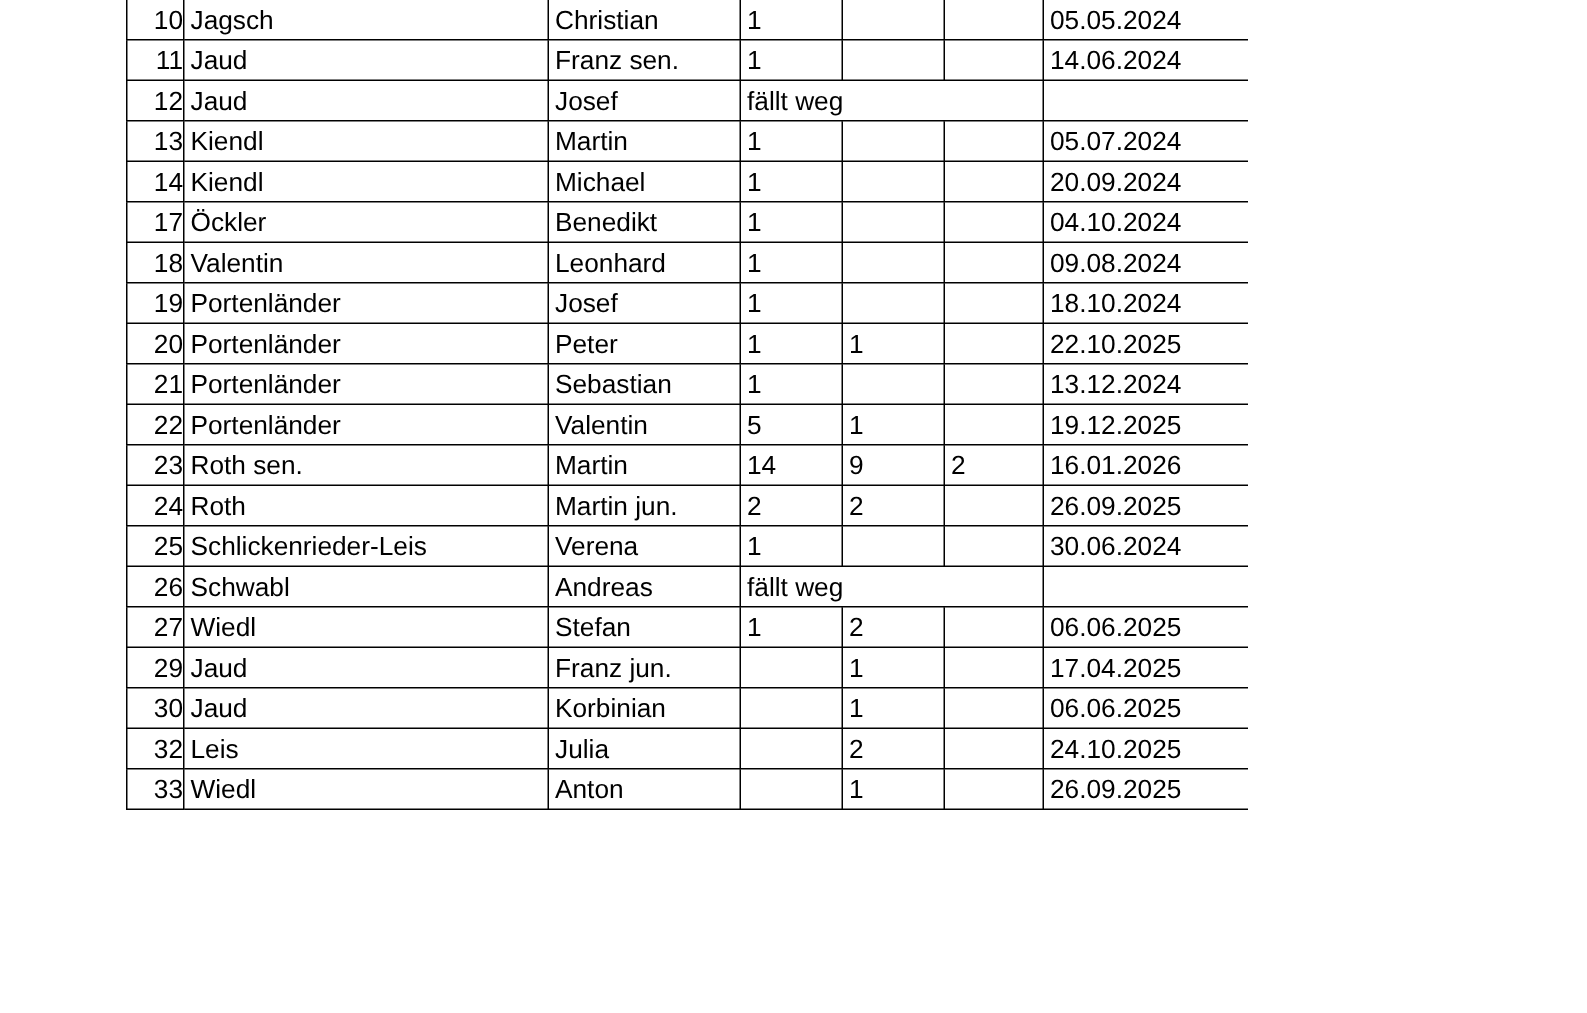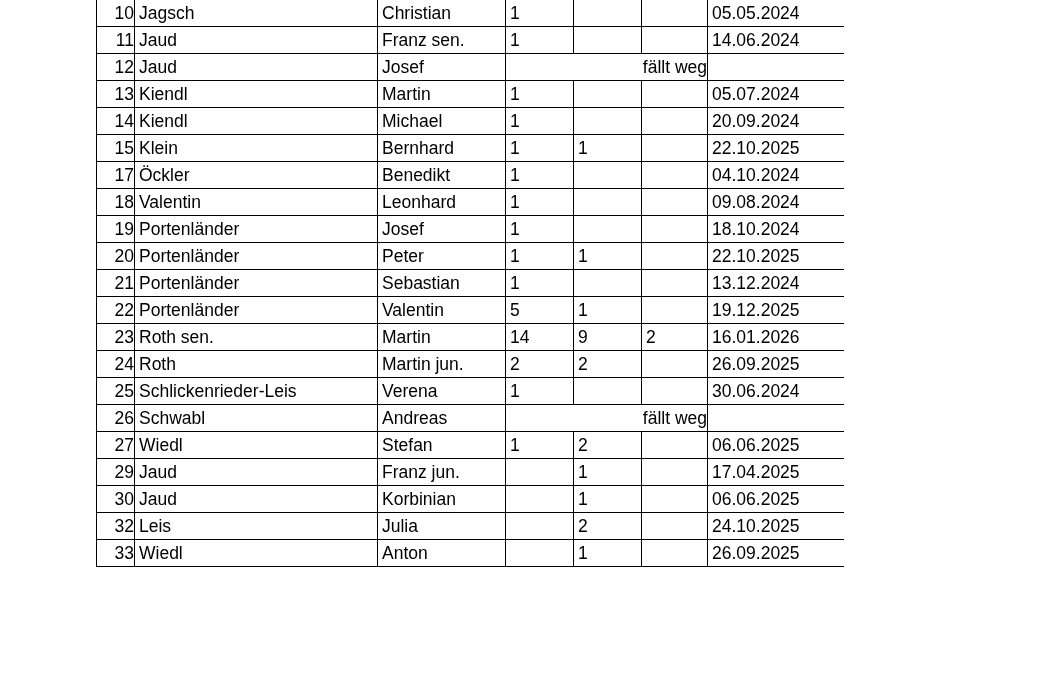--- a/index.html
+++ b/index.html
@@ -16,21 +16,21 @@
   }
   #page {
     position: relative;
     width: 1058px;
     height: 675px;
     background: #ffffff;
   }
   
   #table-clip {
     position: absolute;
-    left: 96px;
+    left: 84px;
     top: 0px;
     width: 748px;
     height: 624px;
     overflow: hidden;
   }
   table.roster {
     border-collapse: collapse;
     table-layout: fixed;
     width: 748px;
     margin-top: -1px;
@@ -48,21 +48,21 @@
     vertical-align: middle;
     background: #ffffff;
   }
   td.c-num      { width: 33px;  text-align: right; padding-right: 5px; padding-left: 0; }
   td.c-last     { width: 238px; }
   td.c-first    { width: 123px; margin-left: 20px; }
   td.c-v1       { width: 63px;  }
   td.c-v2       { width: 63px;  }
   td.c-v3       { width: 61px;  }
   td.c-date     { width: 167px; }
-  td.c-span3    { text-align: right; padding-left: 0; }
+  td.c-span3    { text-align: left; padding-left: 0; }
   td.blank      { }
 </style>
 </head>
 <body>
 
 <div id="page">
   <div id="table-clip">
     <table class="roster">
       <tbody id="roster-body">
           <tr>
@@ -102,29 +102,20 @@
           <tr>
             <td class="c-num">14</td>
             <td class="c-last">Kiendl</td>
             <td class="c-first">Michael</td>
             <td class="c-v1">1</td>
             <td class="c-v2"></td>
             <td class="c-v3"></td>
             <td class="c-date">20.09.2024</td>
           </tr>
           <tr>
-            <td class="c-num">15</td>
-            <td class="c-last">Klein</td>
-            <td class="c-first">Bernhard</td>
-            <td class="c-v1">1</td>
-            <td class="c-v2">1</td>
-            <td class="c-v3"></td>
-            <td class="c-date">22.10.2025</td>
-          </tr>
-          <tr>
             <td class="c-num">17</td>
             <td class="c-last">Öckler</td>
             <td class="c-first">Benedikt</td>
             <td class="c-v1">1</td>
             <td class="c-v2"></td>
             <td class="c-v3"></td>
             <td class="c-date">04.10.2024</td>
           </tr>
           <tr>
             <td class="c-num">18</td>

